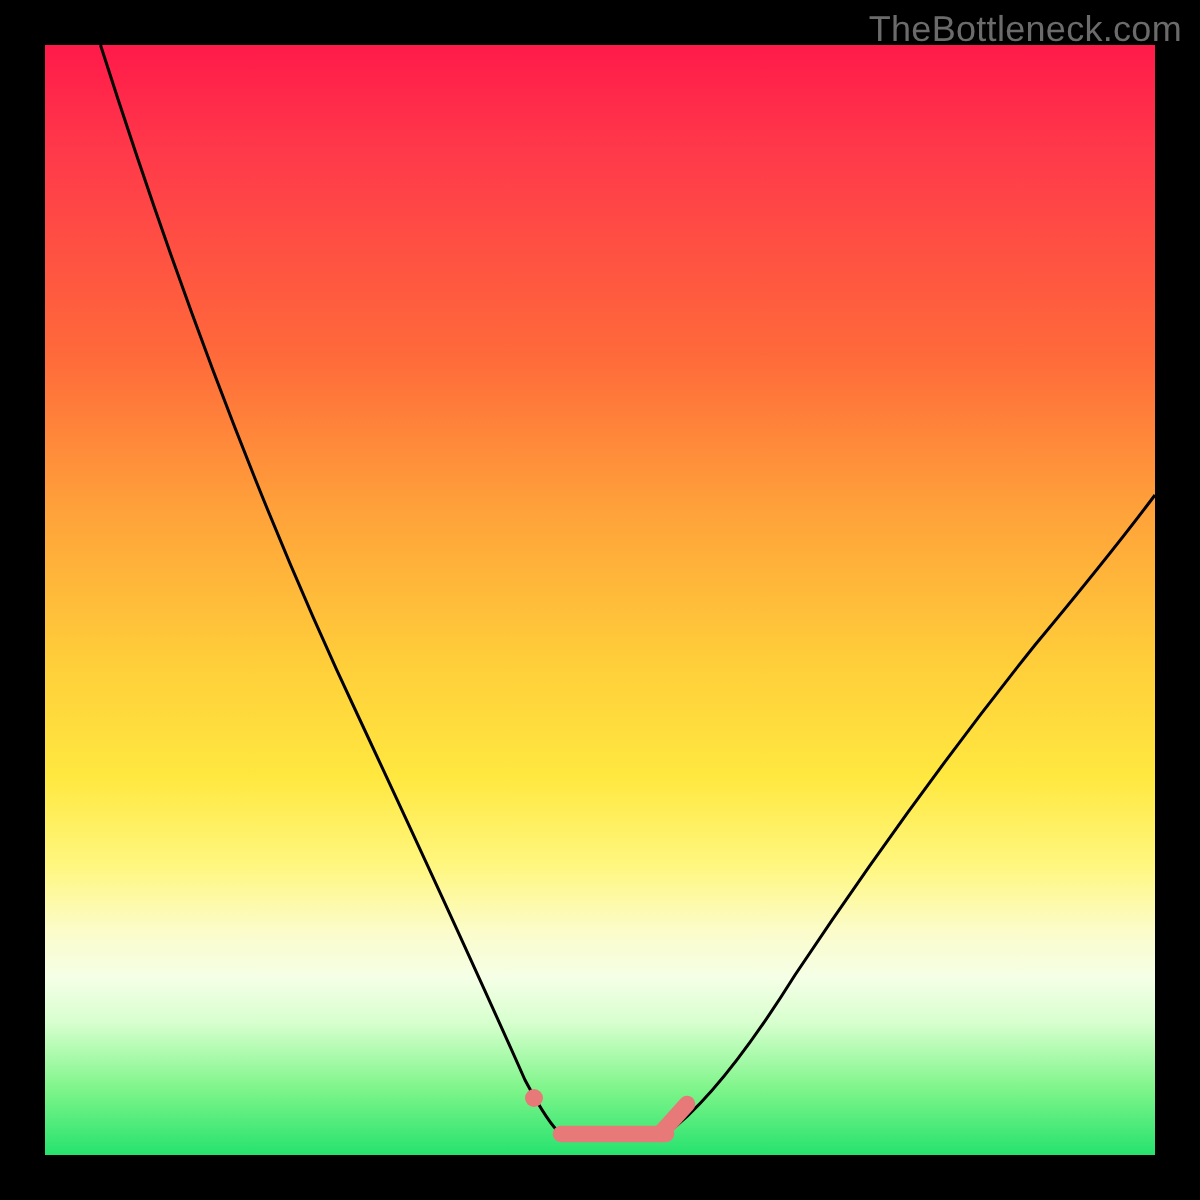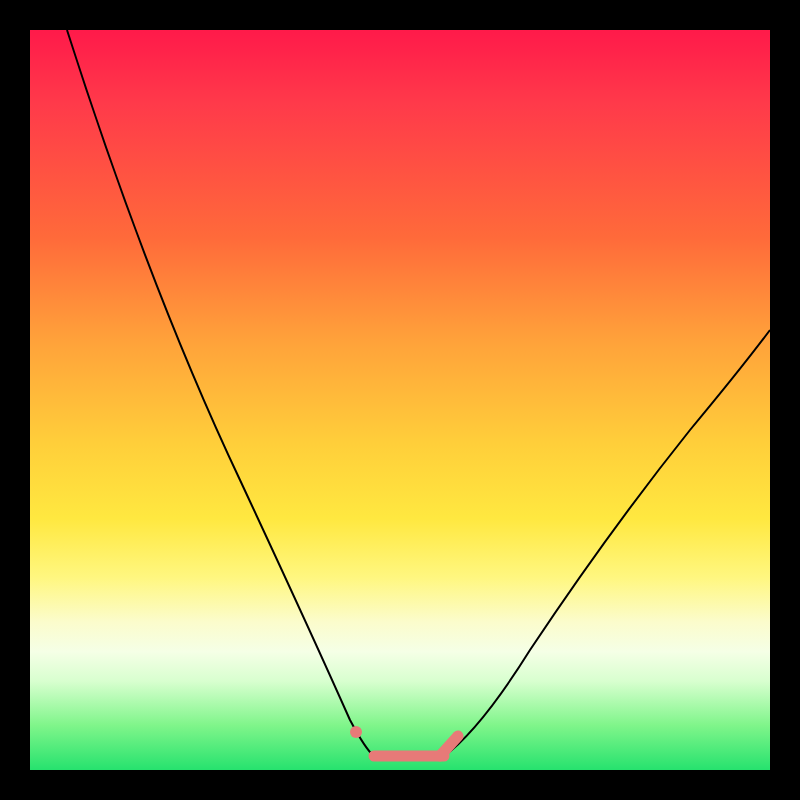--- a/index.html
+++ b/index.html
@@ -71,20 +71,21 @@
   }
   .pink-dot {
     fill: #e77a78;
     stroke: none;
   }
 </style>
 </head>
 <body>
 
 <div class="frame">
+  <div class="watermark">TheBottleneck.com</div>
 
   <div class="plot-area">
     <svg class="curves" viewBox="0 0 740 740" preserveAspectRatio="none">
 
       <path class="curve" d="M 37 0
                Q 120 260 210 450
                Q 280 600 320 690
                Q 336 720 344 726"></path>
 
       <path class="curve" d="M 414 726

